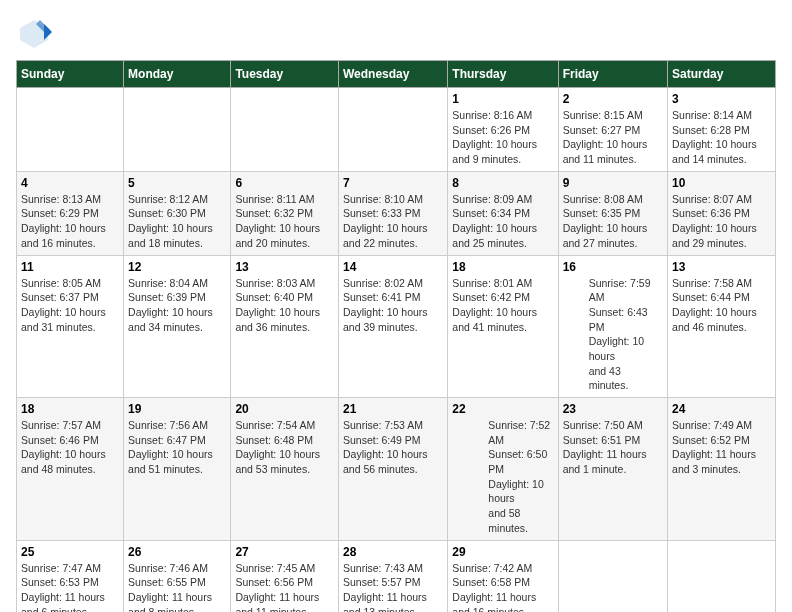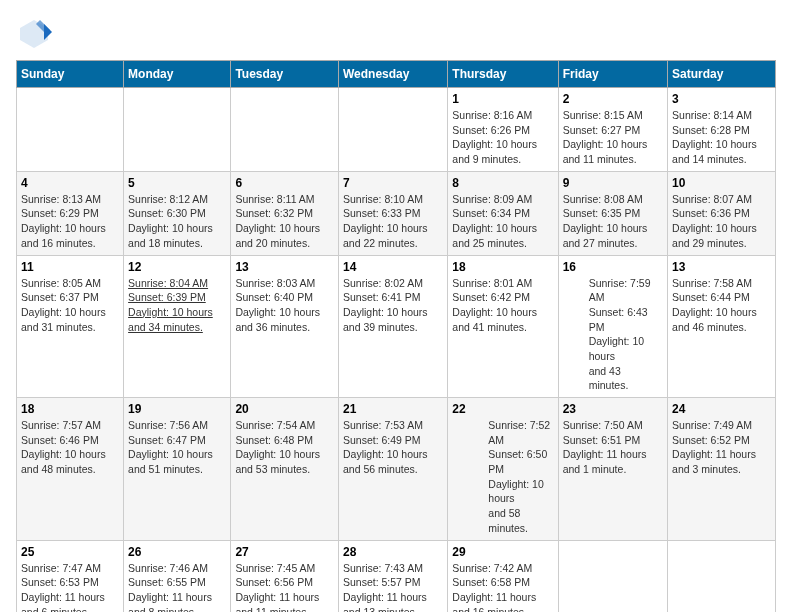--- a/index.html
+++ b/index.html
@@ -27,21 +27,21 @@
     .location-title {
       font-size: 15px;
       color: #333;
     }
     table {
       width: 100%;
       border-collapse: collapse;
       font-size: 11px;
     }
     thead tr th {
-      background-color: #0369a1;
+      background-color: #14532d;
       color: #fff;
       padding: 6px 4px;
       text-align: left;
       font-size: 12px;
       font-weight: bold;
       border: 1px solid #aaa;
     }
     tbody tr td {
       border: 1px solid #ccc;
       vertical-align: top;
@@ -195,21 +195,21 @@
       <tr>
         <td>
           <div class="day-number">11</div>
           <div class="day-info" style="white-space: pre-line;">Sunrise: 8:05 AM
 Sunset: 6:37 PM
 Daylight: 10 hours
 and 31 minutes.</div>
         </td>
         <td>
           <div class="day-number">12</div>
-          <div class="day-info" style="white-space: pre-line; text-decoration: underline;">Sunrise: 8:04 AM
+          <div class="day-info" style="white-space: pre-line;">Sunrise: 8:04 AM
 Sunset: 6:39 PM
 Daylight: 10 hours
 and 34 minutes.</div>
         </td>
         <td>
           <div class="day-number">13</div>
           <div class="day-info" style="white-space: pre-line;">Sunrise: 8:03 AM
 Sunset: 6:40 PM
 Daylight: 10 hours
 and 36 minutes.</div>

